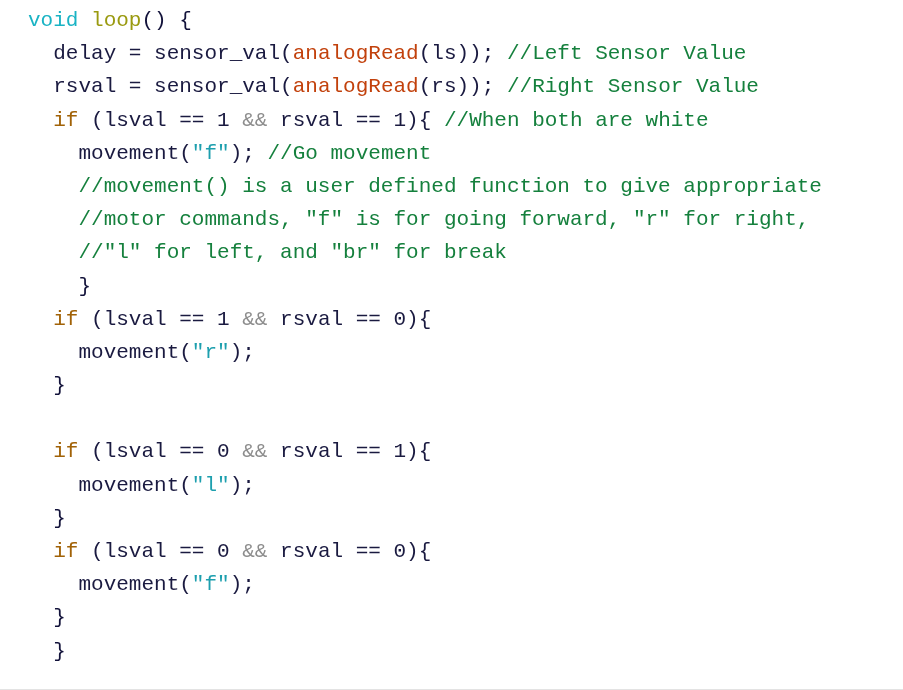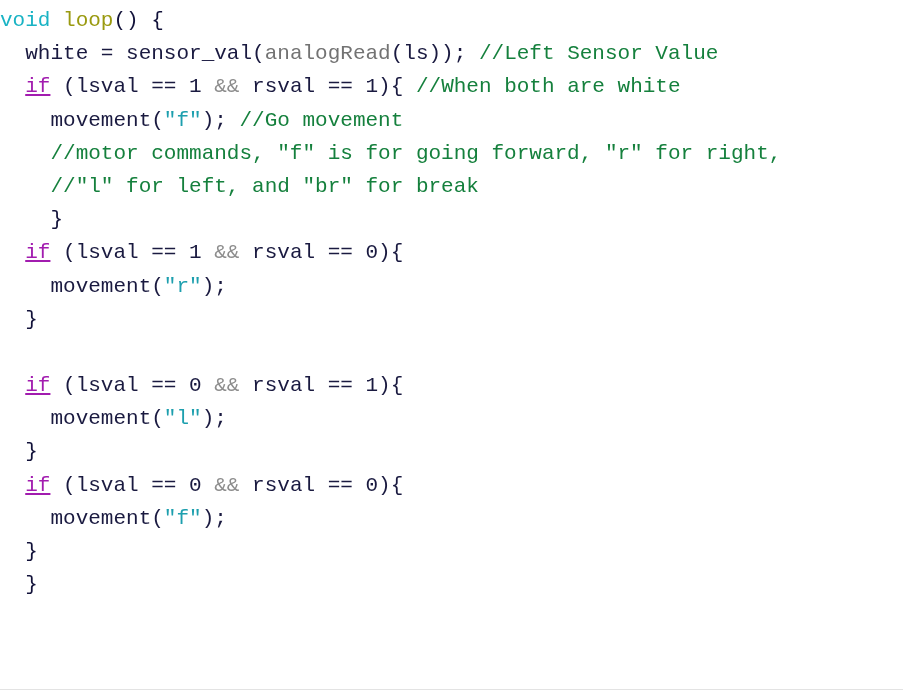--- a/index.html
+++ b/index.html
@@ -21,45 +21,47 @@
     background: #ffffff;
     border-bottom: 1px solid #e3e3e3;
     padding: 4px 0 0 0;
   }
   .code-line {
     height: 33.2px;
     line-height: 33.2px;
     font-size: 21px;
     white-space: pre;
     letter-spacing: 0px;
-    padding-left: 0;
+    padding-left: 28px;
     color: #1a1a40;
   }
   .code-line.blank {
     height: 33.2px;
   }
   
   .tok-type      { color: #19b3c4; }   
   .tok-func-user { color: #9a9a10; }   
-  .tok-keyword   { color: #a21caf; text-decoration: underline; }   
-  .tok-builtin   { color: #737373; }   
+  .tok-keyword   { color: #a16207; }   
+  .tok-builtin   { color: #c2410c; }   
   .tok-string    { color: #1d9fae; }   
   .tok-comment   { color: #15803d; }   
   .tok-op        { color: #8d8d8d; }   
   .tok-plain     { color: #1a1a40; }
   .tok-punct     { color: #12123a; }
 </style>
 </head>
 <body>
 
 <div id="code-block" style="background: rgb(255, 255, 255); border-bottom-color: rgb(227, 227, 227);">
     <div class="code-line"><span class="tok-type">void</span><span class="tok-plain"> </span><span class="tok-func-user">loop</span><span class="tok-punct">() {</span></div>
-    <div class="code-line"><span>  </span><span class="tok-plain">white = sensor_val(</span><span class="tok-builtin">analogRead</span><span class="tok-plain">(ls)); </span><span class="tok-comment">//Left Sensor Value</span></div>
+    <div class="code-line"><span>  </span><span class="tok-plain">delay = sensor_val(</span><span class="tok-builtin">analogRead</span><span class="tok-plain">(ls)); </span><span class="tok-comment">//Left Sensor Value</span></div>
+    <div class="code-line"><span>  </span><span class="tok-plain">rsval = sensor_val(</span><span class="tok-builtin">analogRead</span><span class="tok-plain">(rs)); </span><span class="tok-comment">//Right Sensor Value</span></div>
     <div class="code-line"><span>  </span><span class="tok-keyword">if</span><span class="tok-plain"> (lsval == 1 </span><span class="tok-op">&amp;&amp;</span><span class="tok-plain"> rsval == 1){ </span><span class="tok-comment">//When both are white</span></div>
     <div class="code-line"><span>    </span><span class="tok-plain">movement(</span><span class="tok-string">"f"</span><span class="tok-plain">); </span><span class="tok-comment">//Go movement</span></div>
+    <div class="code-line"><span>    </span><span class="tok-comment">//movement() is a user defined function to give appropriate</span></div>
     <div class="code-line"><span>    </span><span class="tok-comment">//motor commands, "f" is for going forward, "r" for right,</span></div>
     <div class="code-line"><span>    </span><span class="tok-comment">//"l" for left, and "br" for break</span></div>
     <div class="code-line"><span>    </span><span class="tok-punct">}</span></div>
     <div class="code-line"><span>  </span><span class="tok-keyword">if</span><span class="tok-plain"> (lsval == 1 </span><span class="tok-op">&amp;&amp;</span><span class="tok-plain"> rsval == 0){</span></div>
     <div class="code-line"><span>    </span><span class="tok-plain">movement(</span><span class="tok-string">"r"</span><span class="tok-plain">);</span></div>
     <div class="code-line"><span>  </span><span class="tok-punct">}</span></div>
     <div class="code-line blank"></div>
     <div class="code-line"><span>  </span><span class="tok-keyword">if</span><span class="tok-plain"> (lsval == 0 </span><span class="tok-op">&amp;&amp;</span><span class="tok-plain"> rsval == 1){</span></div>
     <div class="code-line"><span>    </span><span class="tok-plain">movement(</span><span class="tok-string">"l"</span><span class="tok-plain">);</span></div>
     <div class="code-line"><span>  </span><span class="tok-punct">}</span></div>

